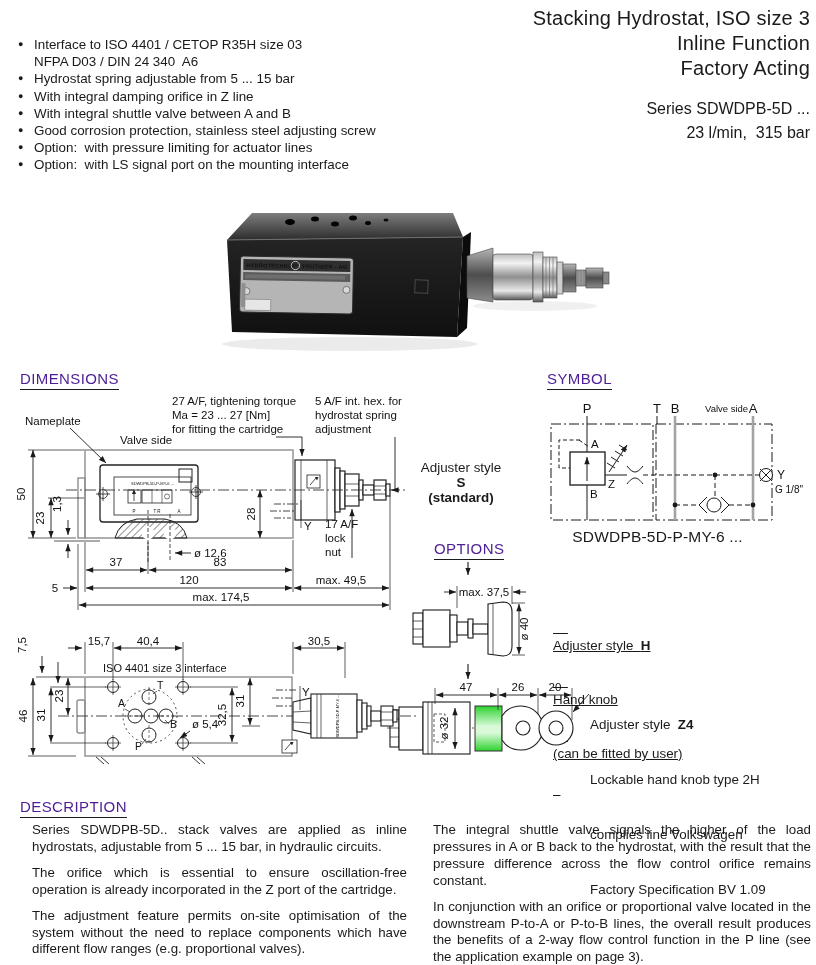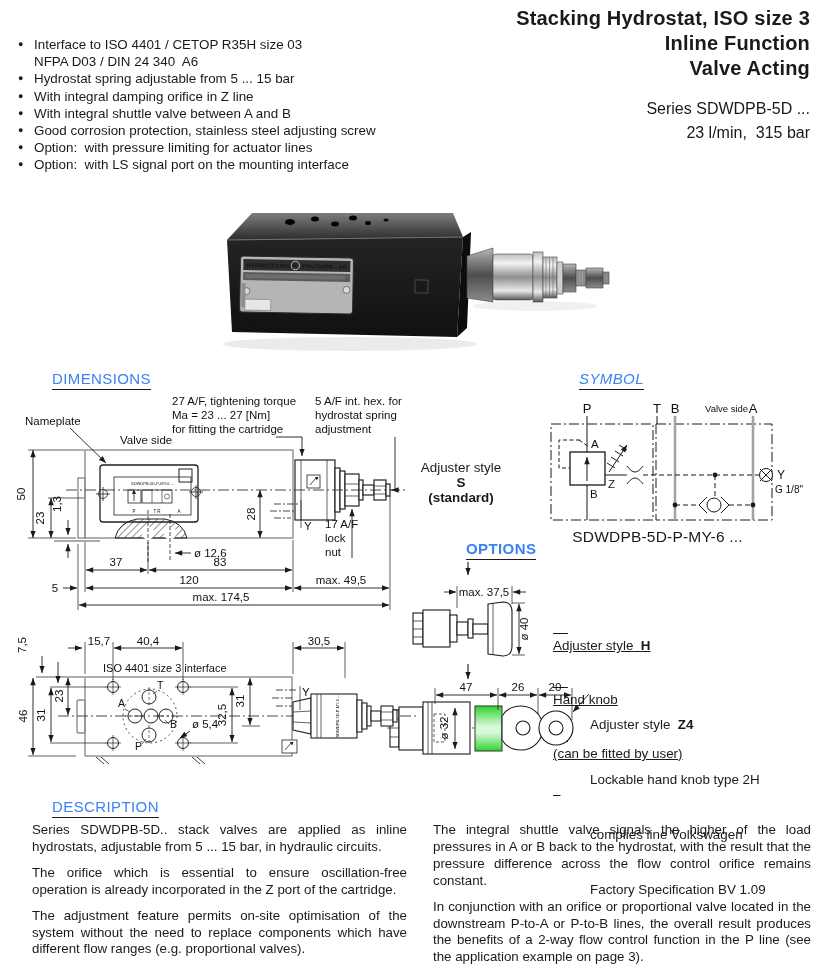--- a/index.html
+++ b/index.html
@@ -1,30 +1,30 @@
 <!DOCTYPE html>
 <html><head>
 <meta charset="utf-8">
 <style>
   html,body{margin:0;padding:0;background:#fff;}
   .page{position:relative;width:816px;height:965px;background:#fff;overflow:hidden;
         font-family:"Liberation Sans","DejaVu Sans",sans-serif;color:#1a1a1a;}
   .abs{position:absolute;}
   
-  .sec-h{font-size:15px;letter-spacing:.4px;color:#3b82f6;display:inline-block;
-         border-bottom:1.4px solid #1a1a1a;padding-bottom:2px;margin-left:32px;}
+  .sec-h{font-size:15px;letter-spacing:.4px;color:#4c1d95;display:inline-block;
+         border-bottom:1.4px solid #1a1a1a;padding-bottom:2px;}
   
   .features{left:18px;top:36px;width:470px;}
   .feat-row{display:flex;align-items:flex-start;height:17.2px;}
   .feat-dot{width:16px;font-size:9px;line-height:17px;flex:0 0 16px;}
   .feat-row.nobullet .feat-dot{visibility:hidden;}
   .feat-text{font-size:13.4px;line-height:17px;white-space:pre-wrap;}
   
   .titleblock{right:6px;top:6px;text-align:right;}
-  .t-big{font-size:20px;font-weight:bold;line-height:25px;letter-spacing:.2px;}
+  .t-big{font-size:20px;font-weight:normal;line-height:25px;letter-spacing:.2px;}
   .t-sub{font-size:16px;line-height:24px;white-space:pre-wrap;}
   
   .adj-s{left:413px;top:460px;width:96px;text-align:center;font-size:13.4px;line-height:15px;}
   .adj-s .b{font-weight:bold;}
   .adj-h{left:553px;top:601px;font-size:13.4px;line-height:18px;white-space:pre-wrap;text-decoration:underline;}
   .adj-z4{left:590px;top:679px;font-size:13.4px;line-height:18.4px;white-space:pre-wrap;}
   .b{font-weight:bold;}
   
   .sym-caption{left:545px;top:528px;width:225px;text-align:center;font-size:15.5px;letter-spacing:.2px;}
   
@@ -71,21 +71,21 @@
       </div>
     <div class="feat-row">
         <span class="feat-dot">●</span>
         <span class="feat-text">Option:  with LS signal port on the mounting interface</span>
       </div>
   </div>
 
   <div class="abs titleblock">
     <div class="t-big">Stacking Hydrostat, ISO size 3</div>
     <div class="t-big">Inline Function</div>
-    <div class="t-big">Valve Acting</div>
+    <div class="t-big">Factory Acting</div>
     <div class="t-sub" style="margin-top:16px;">Series SDWDPB-5D ...</div>
     <div class="t-sub">23 l/min,  315 bar</div>
   </div>
 
   <svg style="left:215px;top:192px;" width="395" height="168" viewBox="0 0 395 168">
     <defs>
       <linearGradient id="phTop" x1="0" y1="0" x2="0" y2="1">
           <stop offset="0" stop-color="#7d7d7d"></stop>
           <stop offset="1" stop-color="#2c2c2c"></stop>
         </linearGradient>
@@ -285,21 +285,21 @@
       <text x="112" y="52">Valve side</text>
       <text x="164" y="13">27 A/F, tightening torque</text>
       <text x="164" y="27">Ma = 23 ... 27 [Nm]</text>
       <text x="164" y="41">for fitting the cartridge</text>
       <text x="307" y="13">5 A/F int. hex. for</text>
       <text x="307" y="27">hydrostat spring</text>
       <text x="307" y="41">adjustment</text>
     </g>
   </svg>
 
-  <div class="abs" style="left:547px;top:370px;font-style:italic;">
+  <div class="abs" style="left:547px;top:370px;">
     <span class="sec-h">SYMBOL</span>
   </div>
 
   <svg style="left:545px;top:395px;" width="271" height="140" viewBox="0 0 271 140">
     <defs>
       <marker id="sym" viewBox="0 0 8 6" markerWidth="8" markerHeight="6" refX="7.5" refY="3" orient="auto" markerUnits="userSpaceOnUse">
           <path d="M0.3,0.3 L7.6,3 L0.3,5.7 Z" fill="#1a1a1a"></path>
         </marker>
     </defs>
     <g fill="none" stroke="#1a1a1a" stroke-width="1">
@@ -350,21 +350,21 @@
     </g>
   </svg>
   <div class="abs sym-caption">SDWDPB-5D-P-MY-6 ...</div>
 
   <div class="abs adj-s">
     <div>Adjuster style</div>
     <div class="b">S</div>
     <div class="b">(standard)</div>
   </div>
 
-  <div class="abs" style="left:434px;top:540px;font-weight:bold;">
+  <div class="abs" style="left:434px;top:540px;">
     <span class="sec-h">OPTIONS</span>
   </div>
 
   <svg style="left:400px;top:560px;" width="185" height="132" viewBox="0 0 185 132">
     <defs>
       <marker id="hjm" viewBox="0 0 8 6" markerWidth="8" markerHeight="6" refX="7.5" refY="3" orient="auto" markerUnits="userSpaceOnUse">
           <path d="M0.3,0.3 L7.6,3 L0.3,5.7 Z" fill="#1a1a1a"></path>
         </marker>
     </defs>
     <g fill="none" stroke="#1a1a1a">

